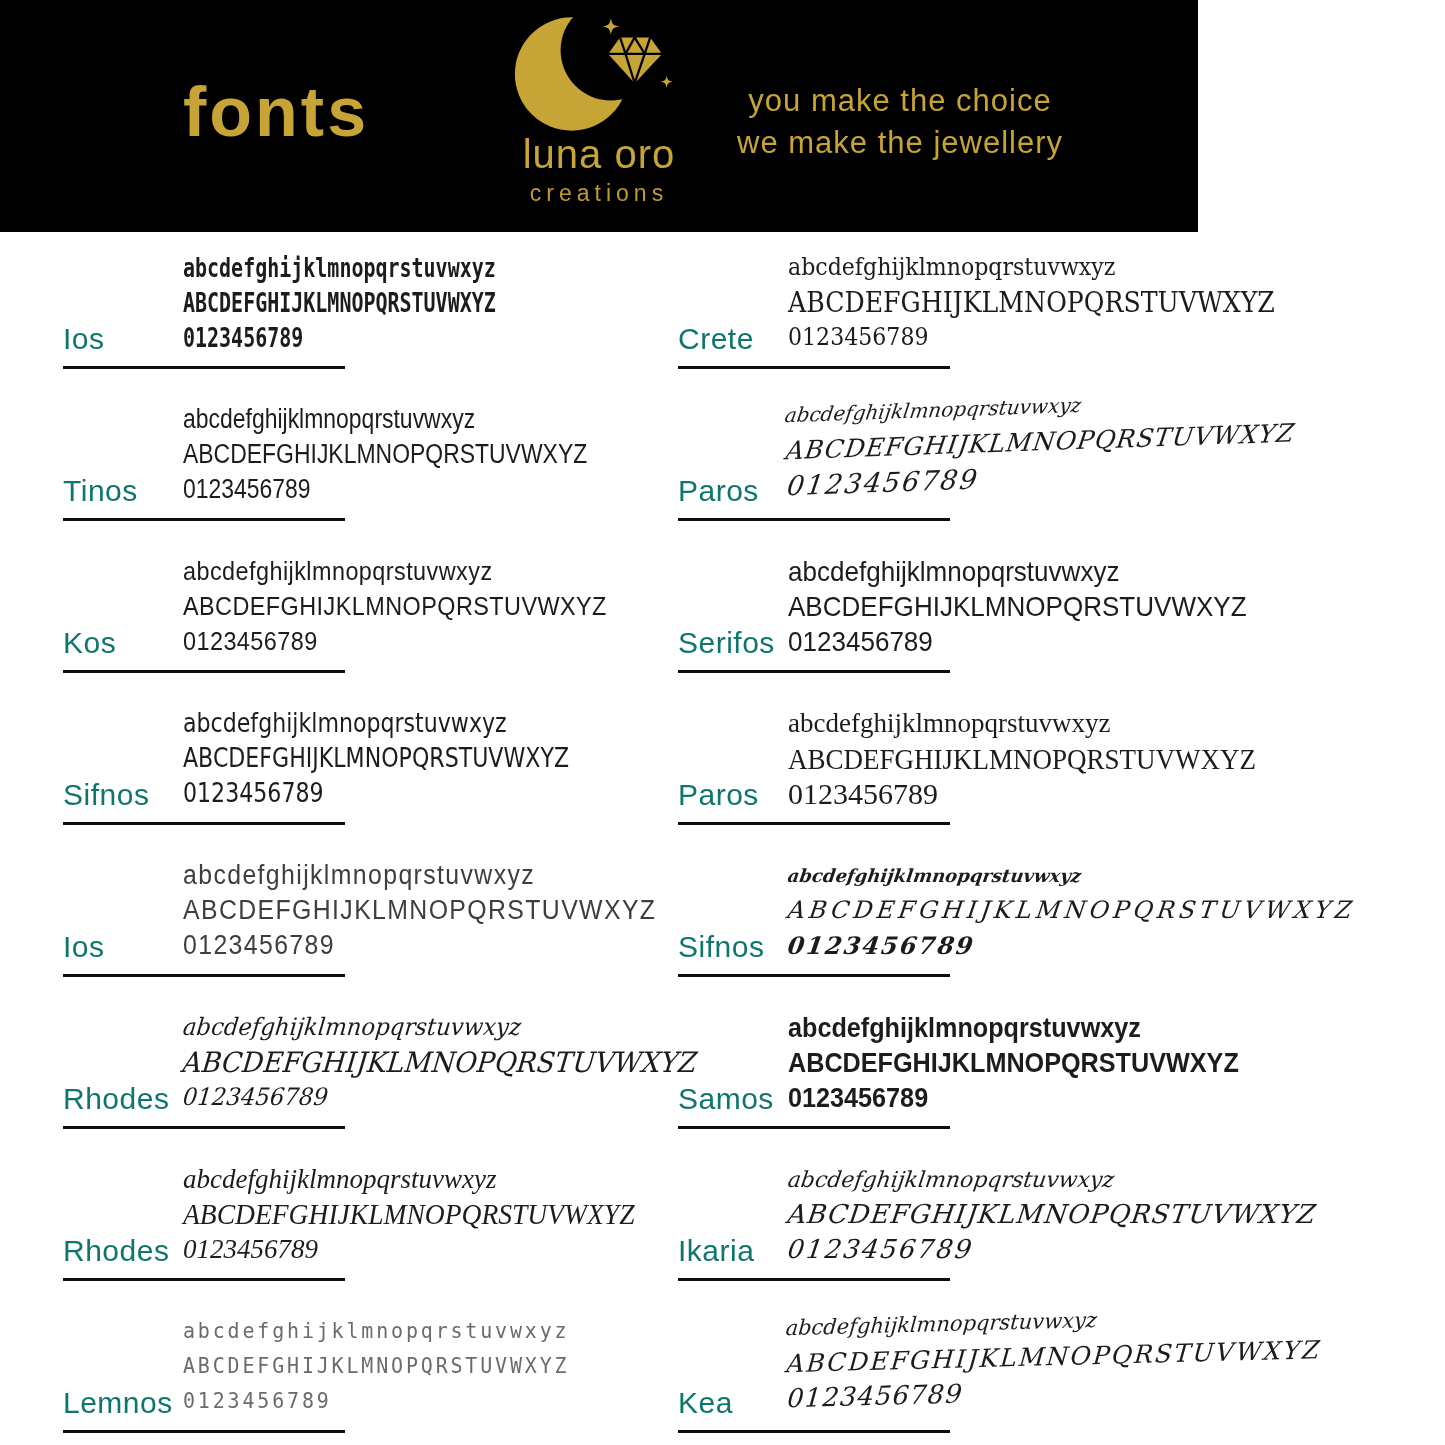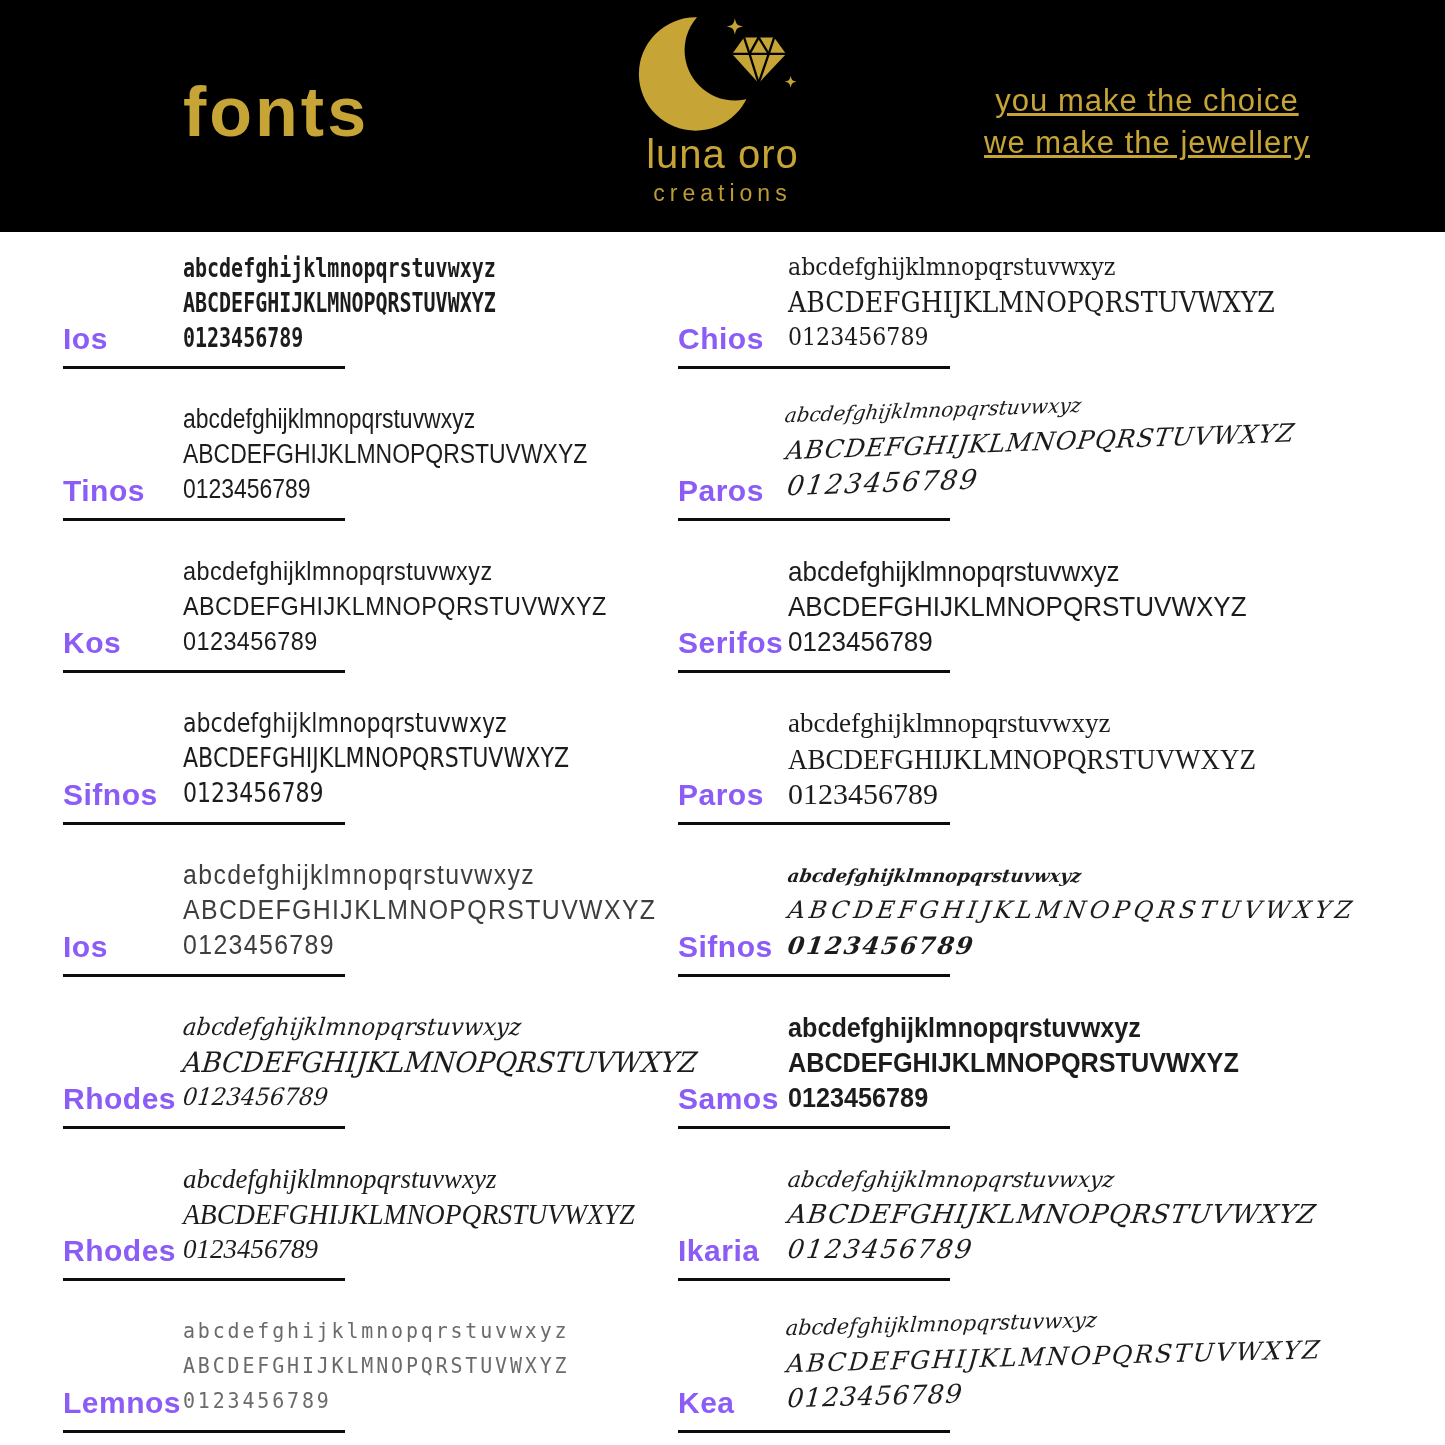--- a/index.html
+++ b/index.html
@@ -3,21 +3,21 @@
 <meta charset="utf-8">
 <style>
   html,body{margin:0;padding:0;}
   body{
     width:1445px;height:1445px;background:#ffffff;
     font-family:"Liberation Sans",sans-serif;
     position:relative;overflow:hidden;
   }
   
   .header{
-    position:absolute;left:0;top:0;width:1445px;height:232px;
+    position:absolute;left:0;top:0;width:1198px;height:232px;
     background:#000000;
   }
   .title{
     position:absolute;left:183px;top:72px;
     font-size:70px;font-weight:bold;letter-spacing:3px;
     color:#C6A435;
   }
   .logo{
     position:absolute;left:50%;top:10px;transform:translateX(-50%);
     display:flex;flex-direction:column;align-items:center;justify-content:flex-end;
@@ -28,36 +28,35 @@
     margin-top:-4px;font-weight:normal;
   }
   .brand-sub{
     color:#C6A435;font-size:23px;letter-spacing:5px;line-height:1;
     margin-top:8px;font-weight:normal;opacity:.95;
   }
   .tagline{
     position:absolute;right:135px;top:80px;text-align:center;
     color:#C6A435;font-size:31px;line-height:42px;font-weight:normal;
     letter-spacing:1px;
-    text-decoration:underline;
   }
   
   .col{position:absolute;top:226px;margin-left:8px;}
   .col-left{left:55px;width:610px;}
   .col-right{left:670px;width:775px;}
   .cell{position:relative;height:152px;}
   .lines{padding:24px 0 0 120px;}
   .col-right .lines{padding-left:110px;}
   .cell p{
     margin:0;line-height:35px;white-space:nowrap;color:#1c1c1c;
     transform-origin:left center;
   }
   .label{
     position:absolute;left:0;bottom:22px;
-    font-size:30px;font-weight:bold;color:#8b5cf6;letter-spacing:.5px;
+    font-size:30px;font-weight:normal;color:#0f766e;letter-spacing:.5px;
   }
   .rule{
     position:absolute;left:0;bottom:9px;width:282px;height:3.5px;
     background:#0d0d0d;
   }
   .col-right .rule{width:272px;}
   
   .f-condensed-mono p{font-family:"DejaVu Sans Mono",monospace;font-size:27px;font-weight:bold;transform:scaleX(.74);}
   .f-rounded-sans p{font-family:"Liberation Sans",sans-serif;font-size:27px;transform:scaleX(.85);}
   .f-casual-handwritten p{font-family:"Liberation Sans",sans-serif;font-size:26px;transform:scaleX(.9);letter-spacing:.5px;}
@@ -204,21 +203,21 @@
     <div class="rule"></div>
   </div>
   </div>
 <div class="col col-right" id="column-right">
     <div class="cell f-curly-serif">
     <div class="lines">
       <p class="lo">abcdefghijklmnopqrstuvwxyz</p>
       <p class="up">ABCDEFGHIJKLMNOPQRSTUVWXYZ</p>
       <p class="di">0123456789</p>
     </div>
-    <span class="label">Chios</span>
+    <span class="label">Crete</span>
     <div class="rule"></div>
   </div>
     <div class="cell f-calligraphic-script">
     <div class="lines">
       <p class="lo">abcdefghijklmnopqrstuvwxyz</p>
       <p class="up">ABCDEFGHIJKLMNOPQRSTUVWXYZ</p>
       <p class="di">0123456789</p>
     </div>
     <span class="label">Paros</span>
     <div class="rule"></div>

